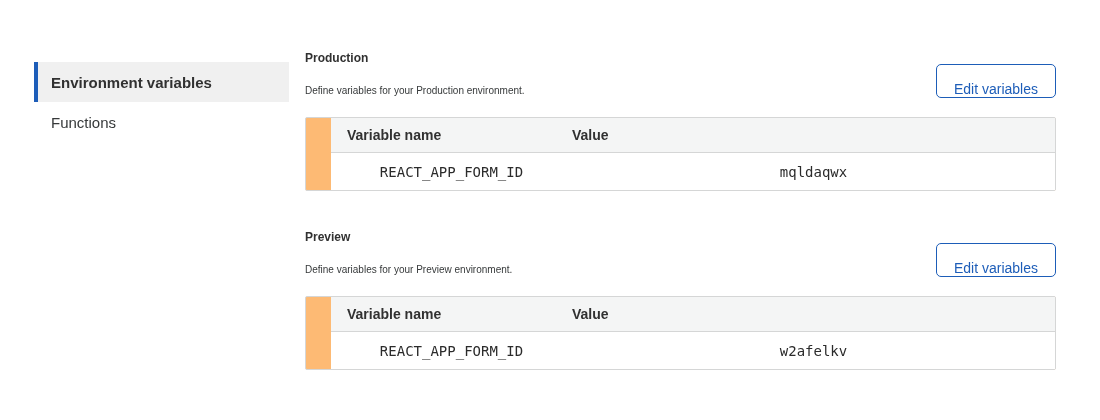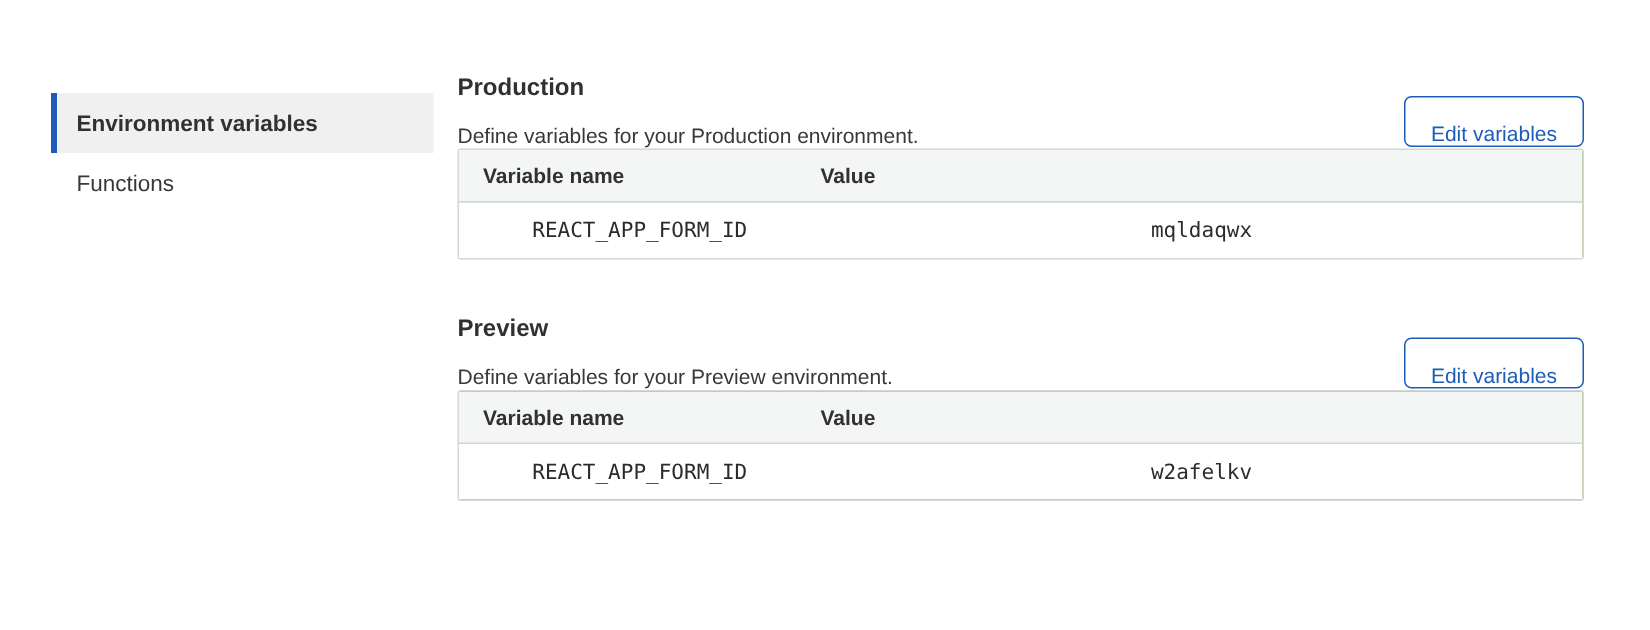--- a/index.html
+++ b/index.html
@@ -51,51 +51,53 @@
   .content {
     position: absolute;
     left: 305px;
     top: 49px;
     width: 751px;
   }
   .env-section { position: relative; }
   .env-section + .env-section { margin-top: 37px; }
   .section-title {
     margin: 0;
-    font-size: 16px;
+    font-size: 12px;
     font-weight: 700;
     line-height: 19px;
     color: var(--text-dark);
   }
   .section-desc {
     margin: 14px 0 0 0;
-    font-size: 14px;
+    font-size: 10px;
     line-height: 17px;
     color: var(--text-body);
   }
   .edit-btn {
     position: absolute;
     top: 15px;
     right: 0;
     height: 33px;
     padding: 16px 17px;
     background: #ffffff;
     border: 1px solid var(--accent-blue);
     border-radius: 5px;
     color: var(--accent-blue);
     font-size: 14px;
     font-family: inherit;
     cursor: pointer;
   }
 
   
   .var-table {
+    margin-top: 18px;
     border: 1px solid var(--table-border);
     border-radius: 2px;
-    background: #4d7c0f;
+    background: #fdba74;
+    padding-left: 25px;
   }
   .t-head {
     display: flex;
     height: 35px;
     align-items: center;
     background: var(--table-header-bg);
     border-bottom: 1px solid var(--table-border);
     font-size: 14px;
     font-weight: 700;
     color: var(--text-dark);

